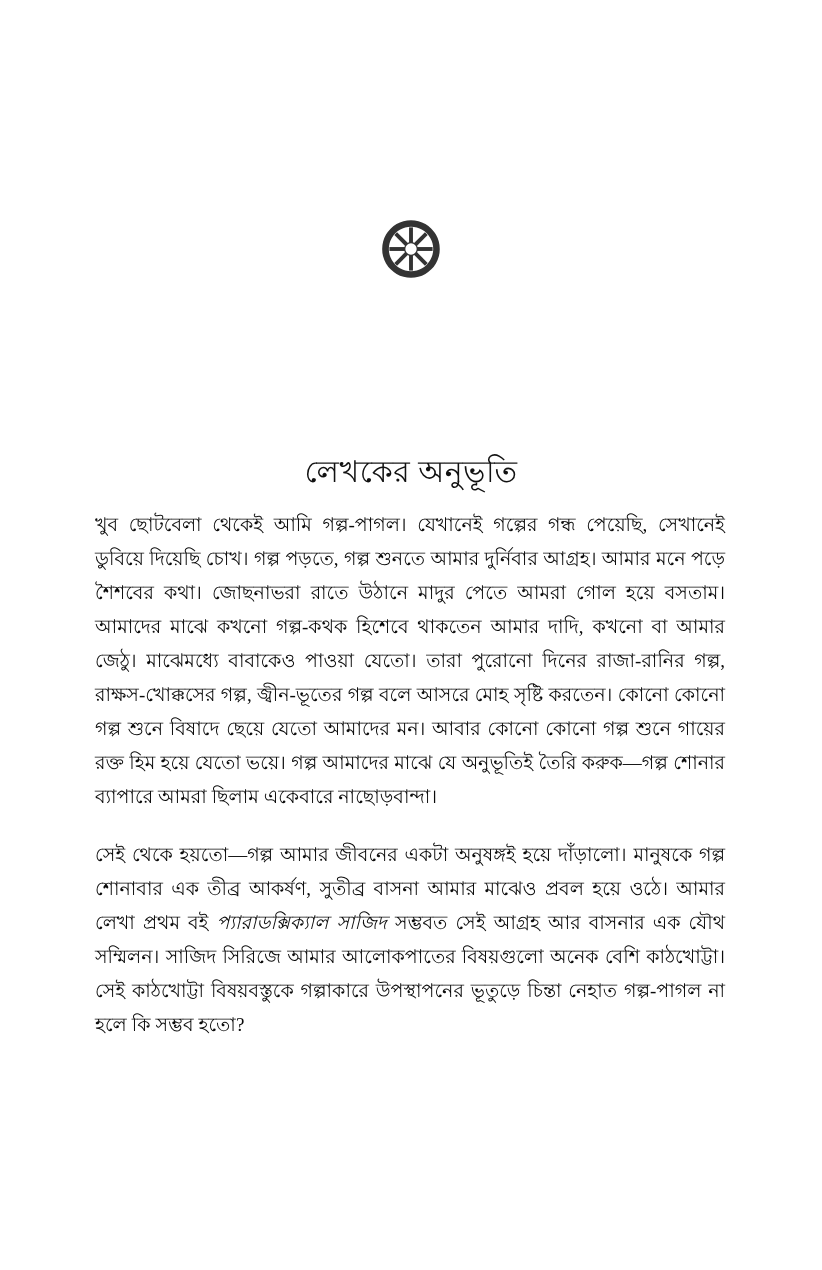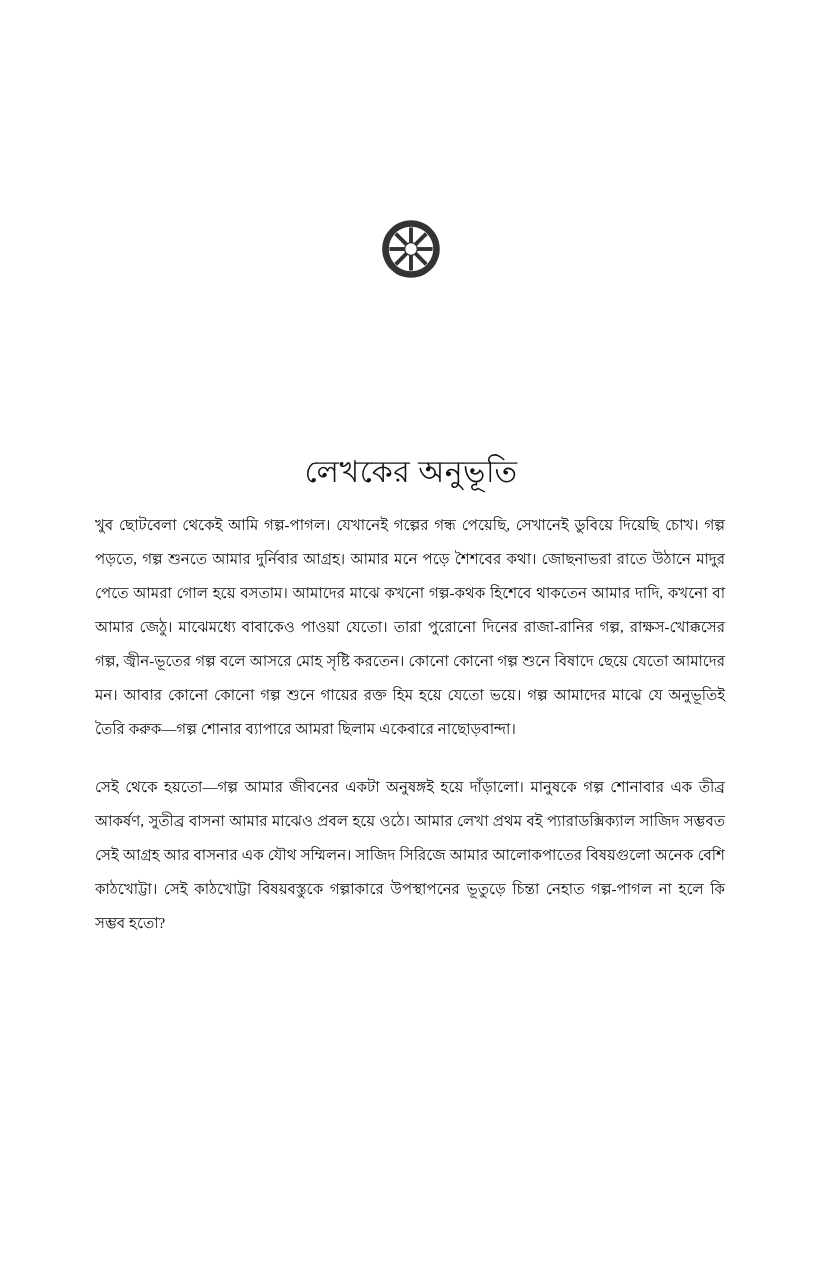--- a/index.html
+++ b/index.html
@@ -53,36 +53,37 @@
   
   .body-block {
     position: absolute;
     top: 508px;
     left: 95px;
     width: 630px;
   }
 
   .para {
     margin: 0 0 24px 0;
-    font-size: 15px;
+    font-size: 19px;
     line-height: 34px;
     text-align: justify;
     text-justify: inter-word;
     color: #0a0a0a;
     word-spacing: 0.2px;
   }
   .para:last-child {
     margin-bottom: 0;
   }
   
   .para.truncated {
     margin-bottom: 0;
   }
 
   .book-title-italic {
+    font-style: italic;
   }
 </style>
 </head>
 <body>
 
 <div class="page">
 
   <div class="ornament-wrap">
     <span>
       <svg width="60" height="60" viewBox="0 0 100 100" aria-hidden="true">

